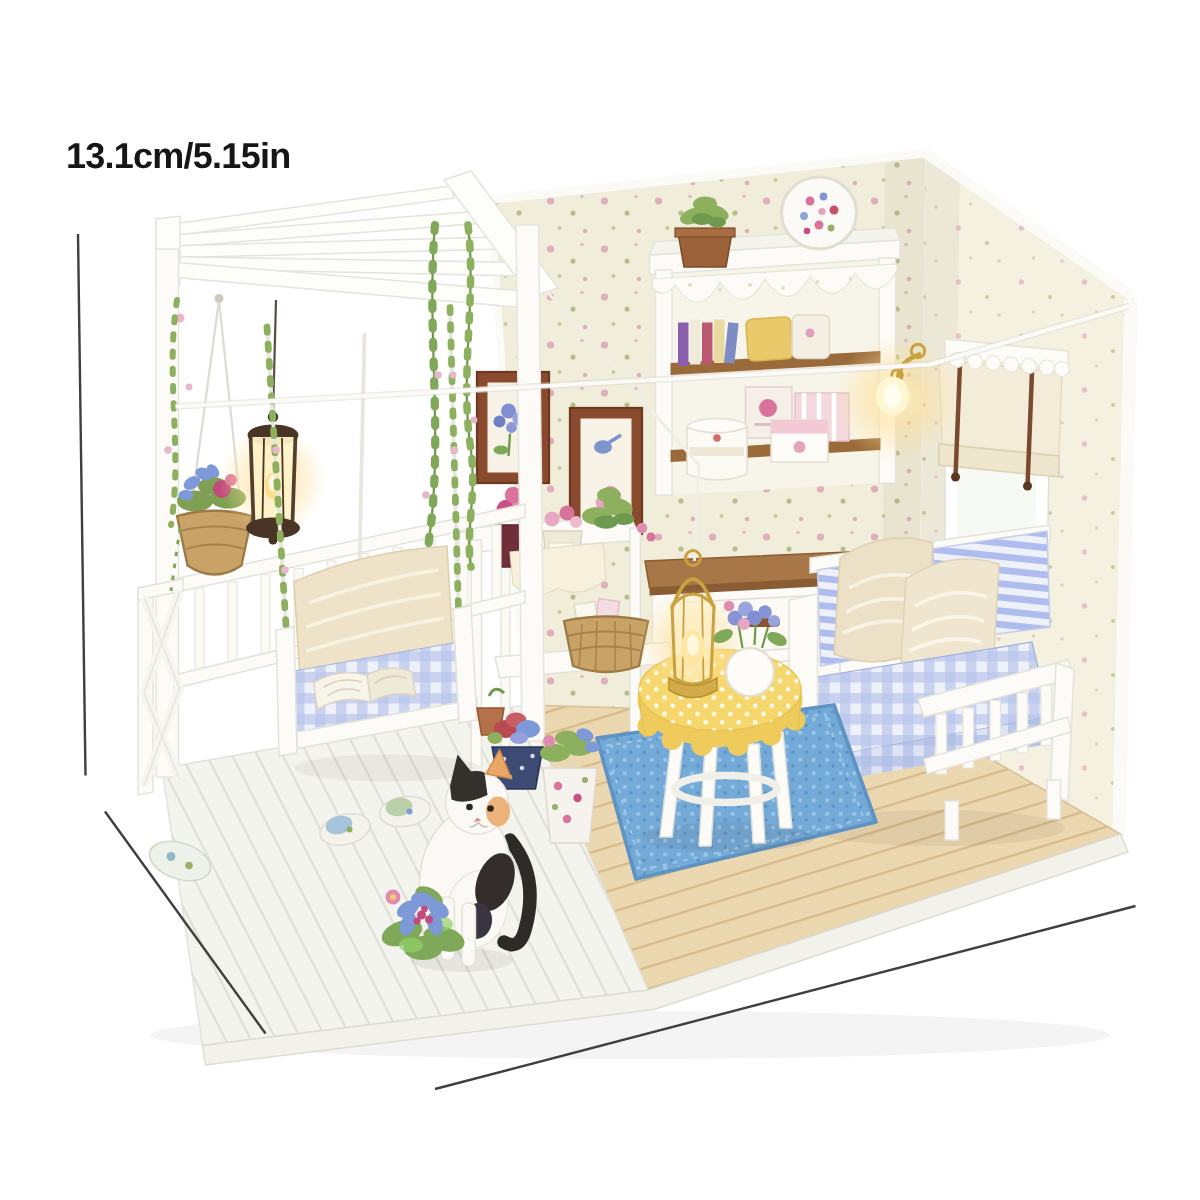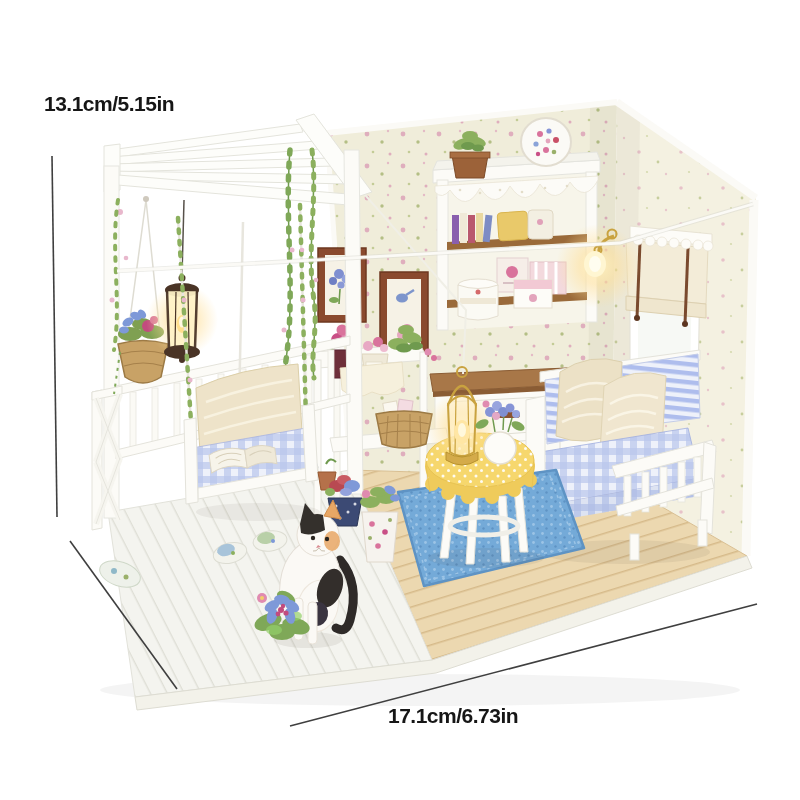--- a/index.html
+++ b/index.html
@@ -1,19 +1,19 @@
 <!DOCTYPE html>
 <html><head>
 <meta charset="utf-8">
 <style>
   html,body{margin:0;padding:0;background:#ffffff;}
   .stage{position:relative;width:800px;height:800px;background:#ffffff;overflow:hidden;
          font-family:"Liberation Sans",sans-serif;}
   .scene-svg{position:absolute;left:0;top:0;}
-  .dim-label{position:absolute;font-weight:700;font-size:21px;letter-spacing:-0.5px;
+  .dim-label{position:absolute;font-weight:700;font-size:24px;letter-spacing:-0.5px;
              color:#161616;white-space:nowrap;line-height:1.1;}
   .dim-height{left:44px;top:92px;}
   .dim-depth{left:16px;top:628px;}
   .dim-width{left:388px;top:704px;}
 </style>
 </head>
 <body>
 
 <div class="stage">
 
@@ -602,15 +602,14 @@
   </g>
 
   <g stroke="#3f3f3f" stroke-width="1.6">
     <line x1="52" y1="156" x2="57" y2="517"></line>
     <line x1="70" y1="541" x2="177" y2="689"></line>
     <line x1="290" y1="726" x2="757" y2="604"></line>
   </g>
 </svg>
 
 <div class="dim-label dim-height">13.1cm/5.15in</div>
-<div class="dim-label dim-width">17.1cm/6.73in</div>
 
 </div>
 
 </body></html>

